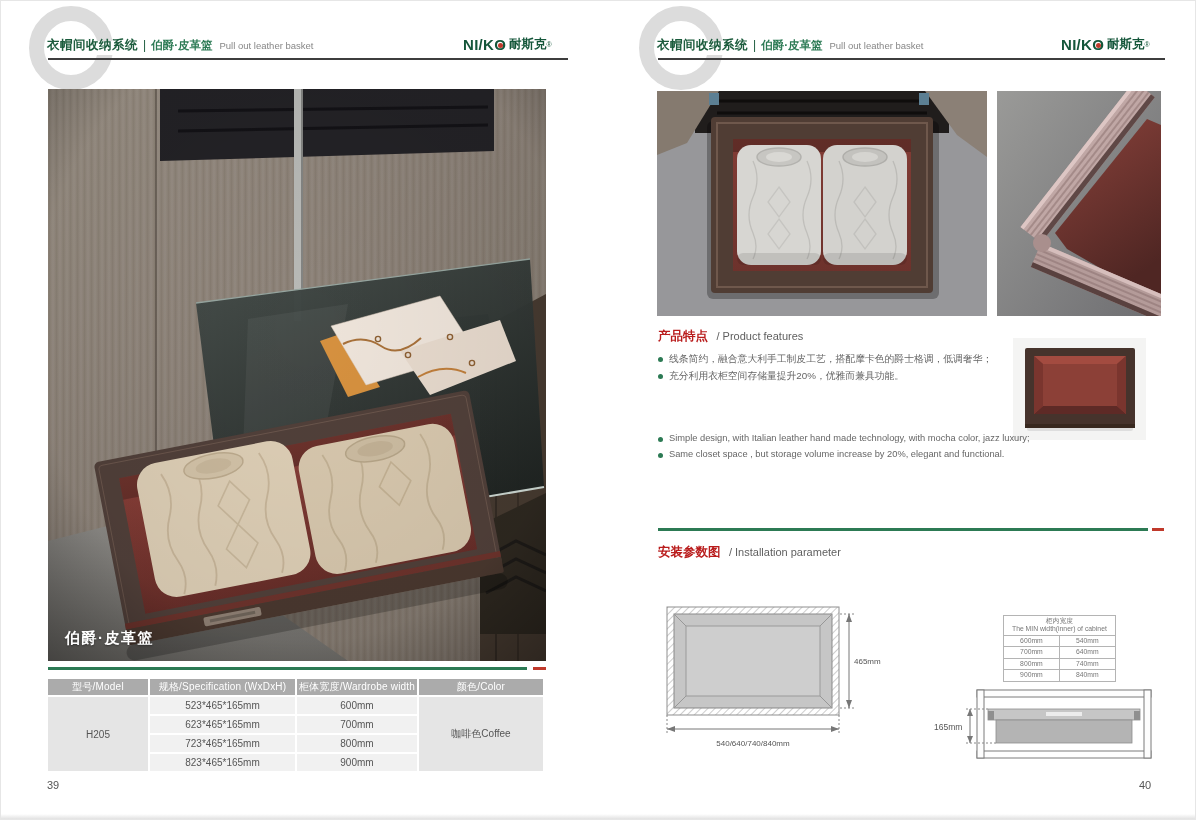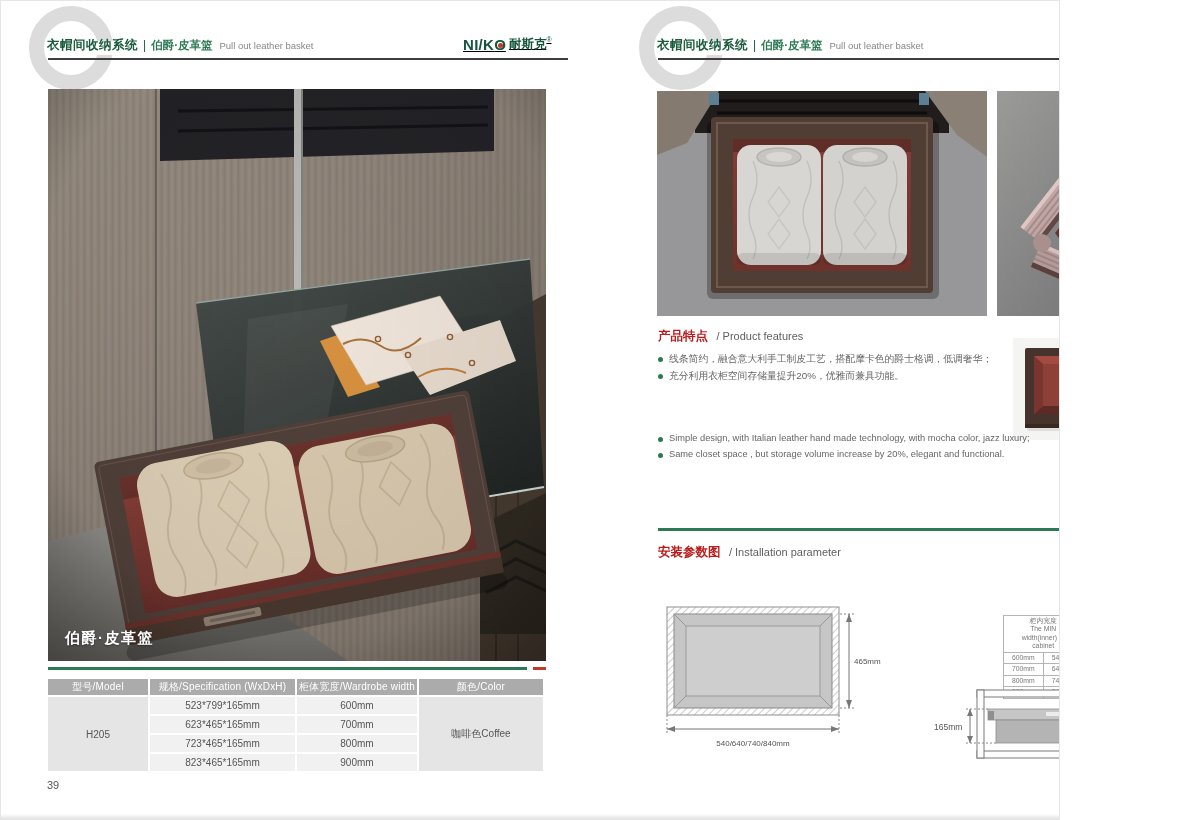--- a/index.html
+++ b/index.html
@@ -3,36 +3,36 @@
 <meta charset="utf-8">
 <style>
   :root{
     --green:#2c7a54;
     --dgreen:#1c5c3d;
     --red:#c0392b;
     --ink:#3a3a3a;
   }
   html,body{margin:0;padding:0;background:#fff;}
   .sheet{
-    position:relative;width:1060px;height:820px;background:#fff;
+    position:relative;width:1196px;height:820px;background:#fff;
     font-family:"Liberation Sans","DejaVu Sans",sans-serif;
     overflow:hidden;border:1px solid #e6e6e6;box-sizing:border-box;
   }
   .sheet::after{content:"";position:absolute;left:0;right:0;bottom:0;height:5px;
     background:linear-gradient(#fff,#e2e2e2);}
   
   .cmark{position:absolute;width:54px;height:54px;border:15px solid #dcdcdc;border-radius:50%;}
   .cmark::after{content:"";position:absolute;top:50%;right:-16px;transform:translateY(-50%);
     width:17px;height:14px;background:#fff;}
   .hdr-text{position:absolute;display:flex;align-items:baseline;white-space:nowrap;}
   .t-sys{font-size:12.5px;font-weight:bold;color:var(--dgreen);letter-spacing:.5px;}
   .t-sep{font-size:12px;color:var(--dgreen);margin:0 5px;font-weight:normal;}
   .t-prod{font-size:11.5px;font-weight:bold;color:var(--green);}
   .t-en{font-size:9.5px;color:#878787;margin-left:7px;}
-  .logo{position:absolute;display:flex;align-items:flex-start;white-space:nowrap;text-decoration:underline;}
+  .logo{position:absolute;display:flex;align-items:center;white-space:nowrap;}
   .logo-latin{font-size:15px;font-weight:bold;color:#14563a;letter-spacing:.3px;}
   .logo-o{position:relative;display:inline-block;font-size:15px;font-weight:bold;color:#14563a;}
   .logo-o i{position:absolute;left:50%;top:56%;width:5px;height:5px;margin:-2.5px 0 0 -2.5px;
     background:var(--red);border-radius:50%;}
   .logo-cn{font-size:12.5px;font-weight:bold;color:#14563a;margin-left:3px;}
   .logo-reg{font-size:7px;color:#14563a;vertical-align:super;}
   .hline{position:absolute;height:2px;background:#3d3d3d;}
   .gline{position:absolute;height:2.5px;background:var(--green);}
   .rline{position:absolute;height:2.5px;background:var(--red);}
   
@@ -185,21 +185,21 @@
 
   <div class="gline" style="left:47px;top:666px;width:479px;"></div>
   <div class="rline" style="left:532px;top:666px;width:13px;"></div>
 
   <div class="spec" style="left:47px;top:678px;">
     <div class="th">型号/Model</div>
     <div class="th">规格/Specification (WxDxH)</div>
     <div class="th">柜体宽度/Wardrobe width</div>
     <div class="th">颜色/Color</div>
     <div class="model">H205</div>
-    <div class="td" style="grid-column:2">523*799*165mm</div>
+    <div class="td" style="grid-column:2">523*465*165mm</div>
     <div class="td" style="grid-column:3">600mm</div>
     <div class="colorcell">咖啡色Coffee</div>
     <div class="td" style="grid-column:2">623*465*165mm</div>
     <div class="td" style="grid-column:3">700mm</div>
     <div class="td" style="grid-column:2">723*465*165mm</div>
     <div class="td" style="grid-column:3">800mm</div>
     <div class="td" style="grid-column:2">823*465*165mm</div>
     <div class="td" style="grid-column:3">900mm</div>
   </div>
 

